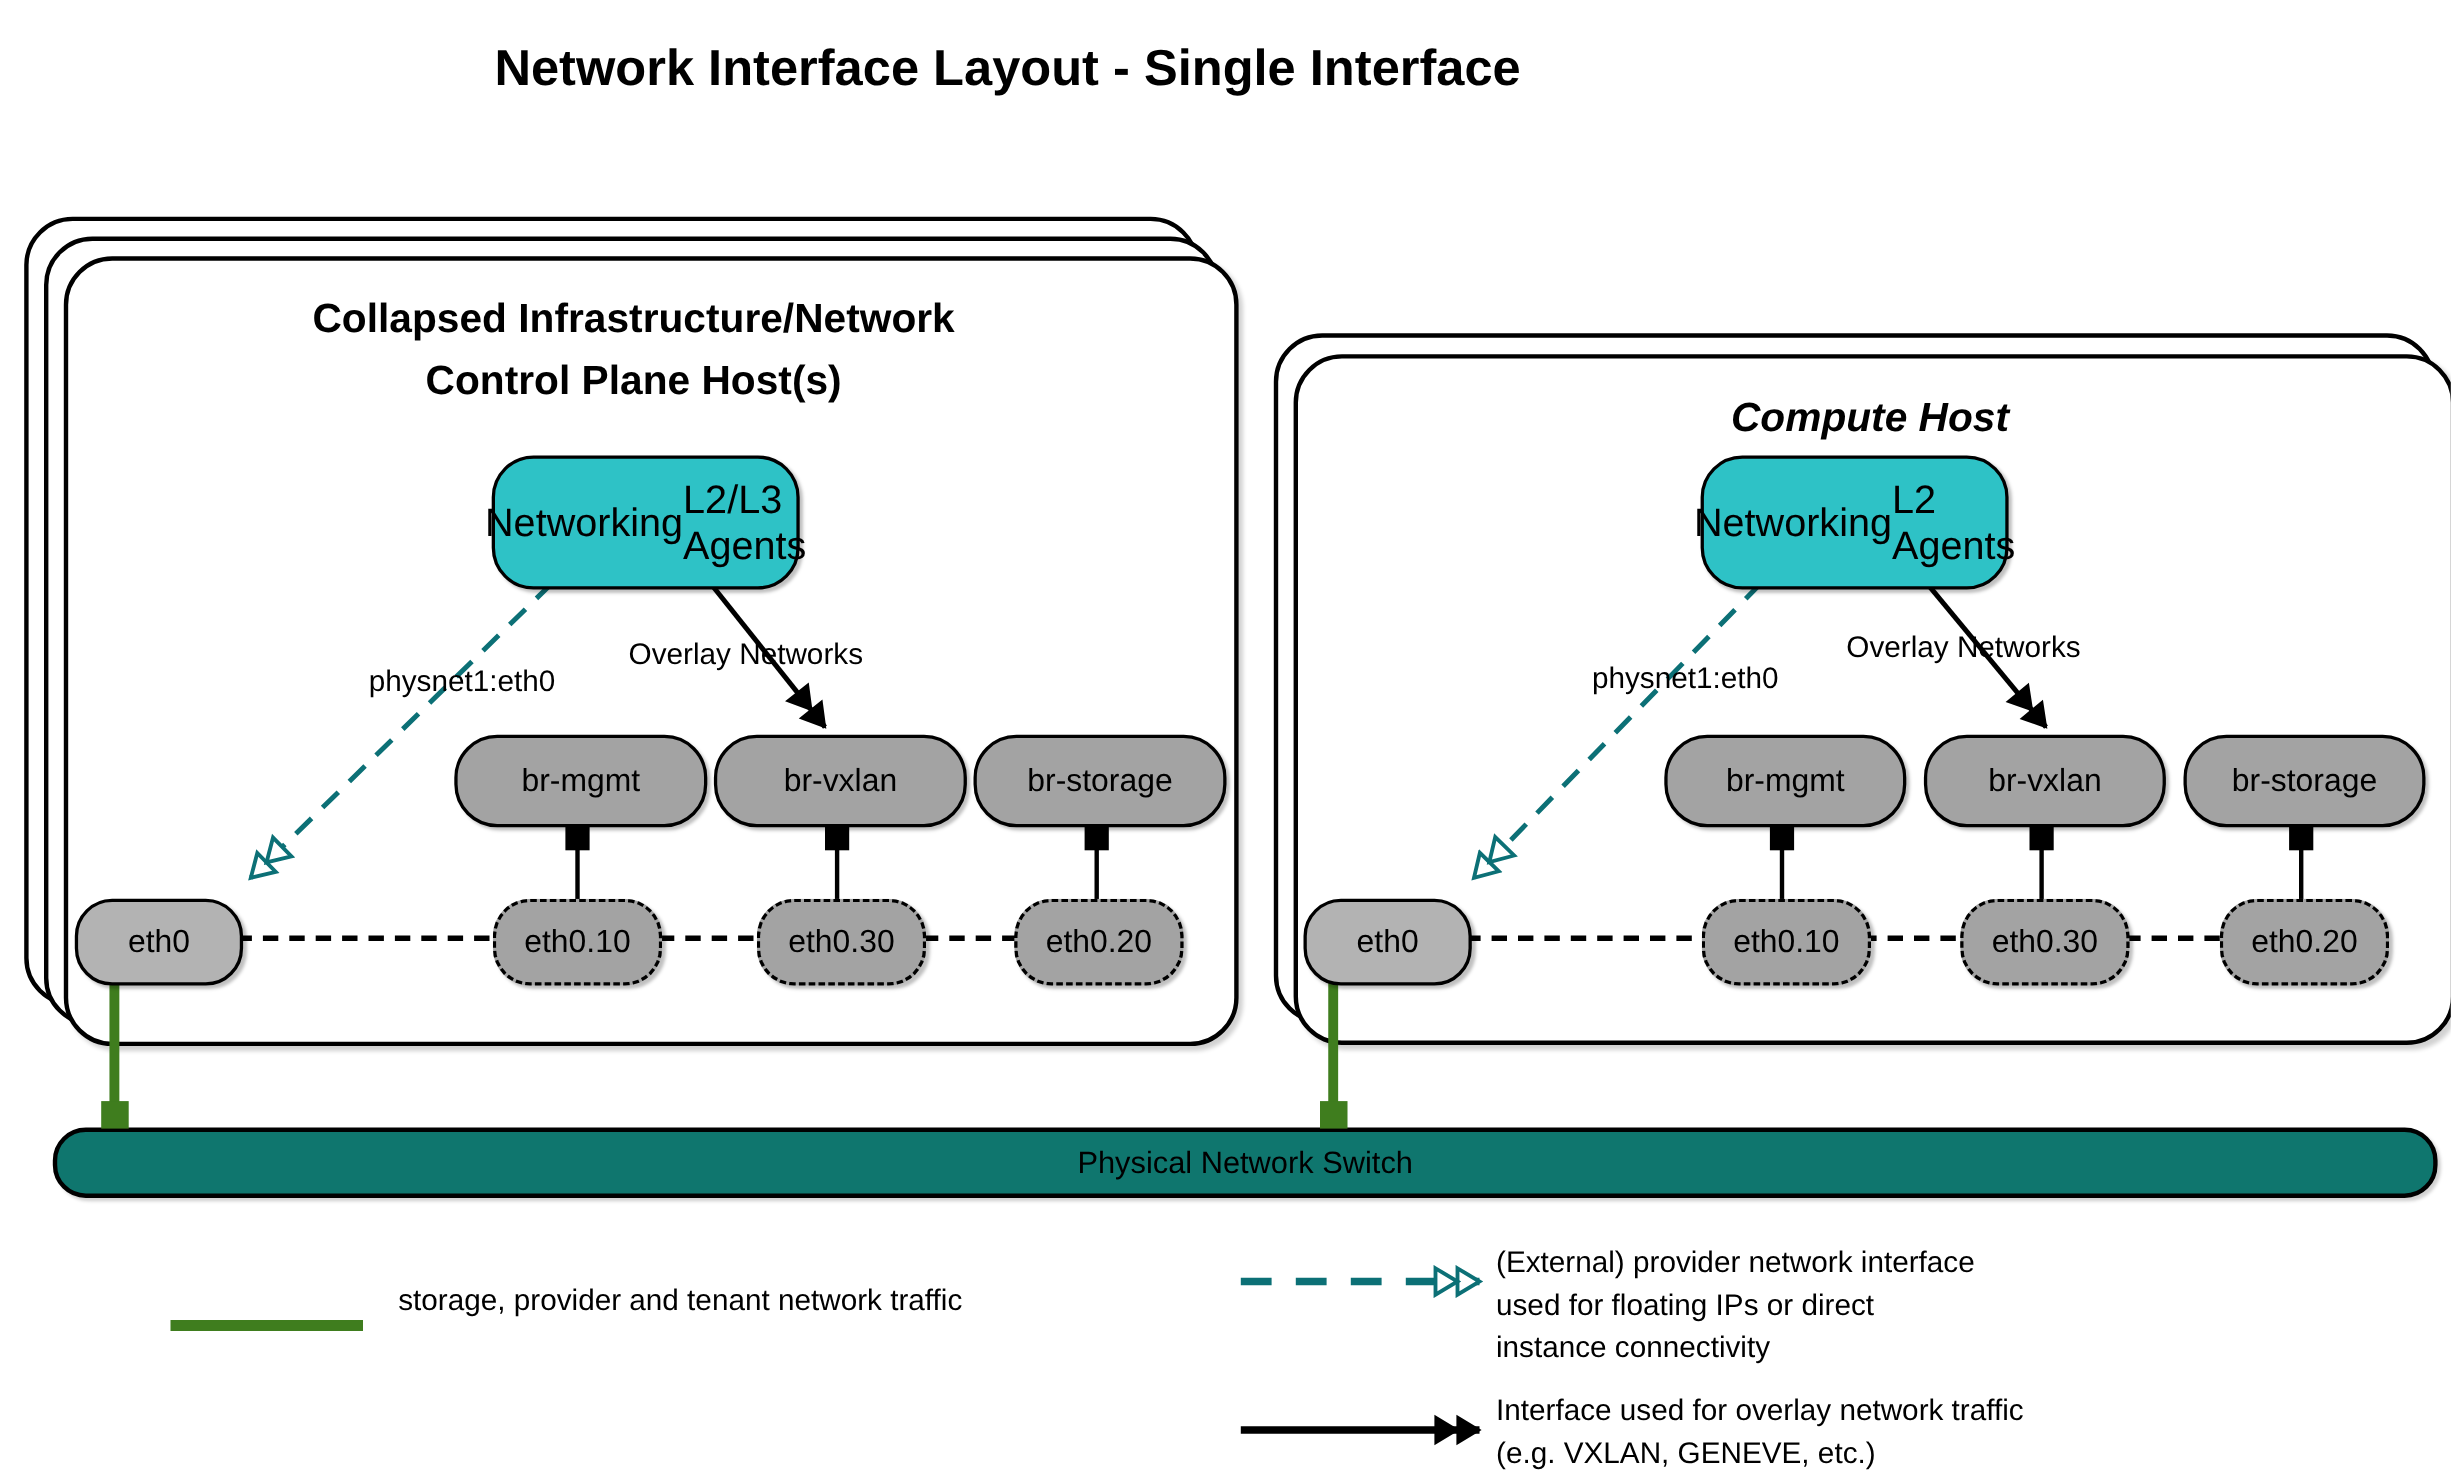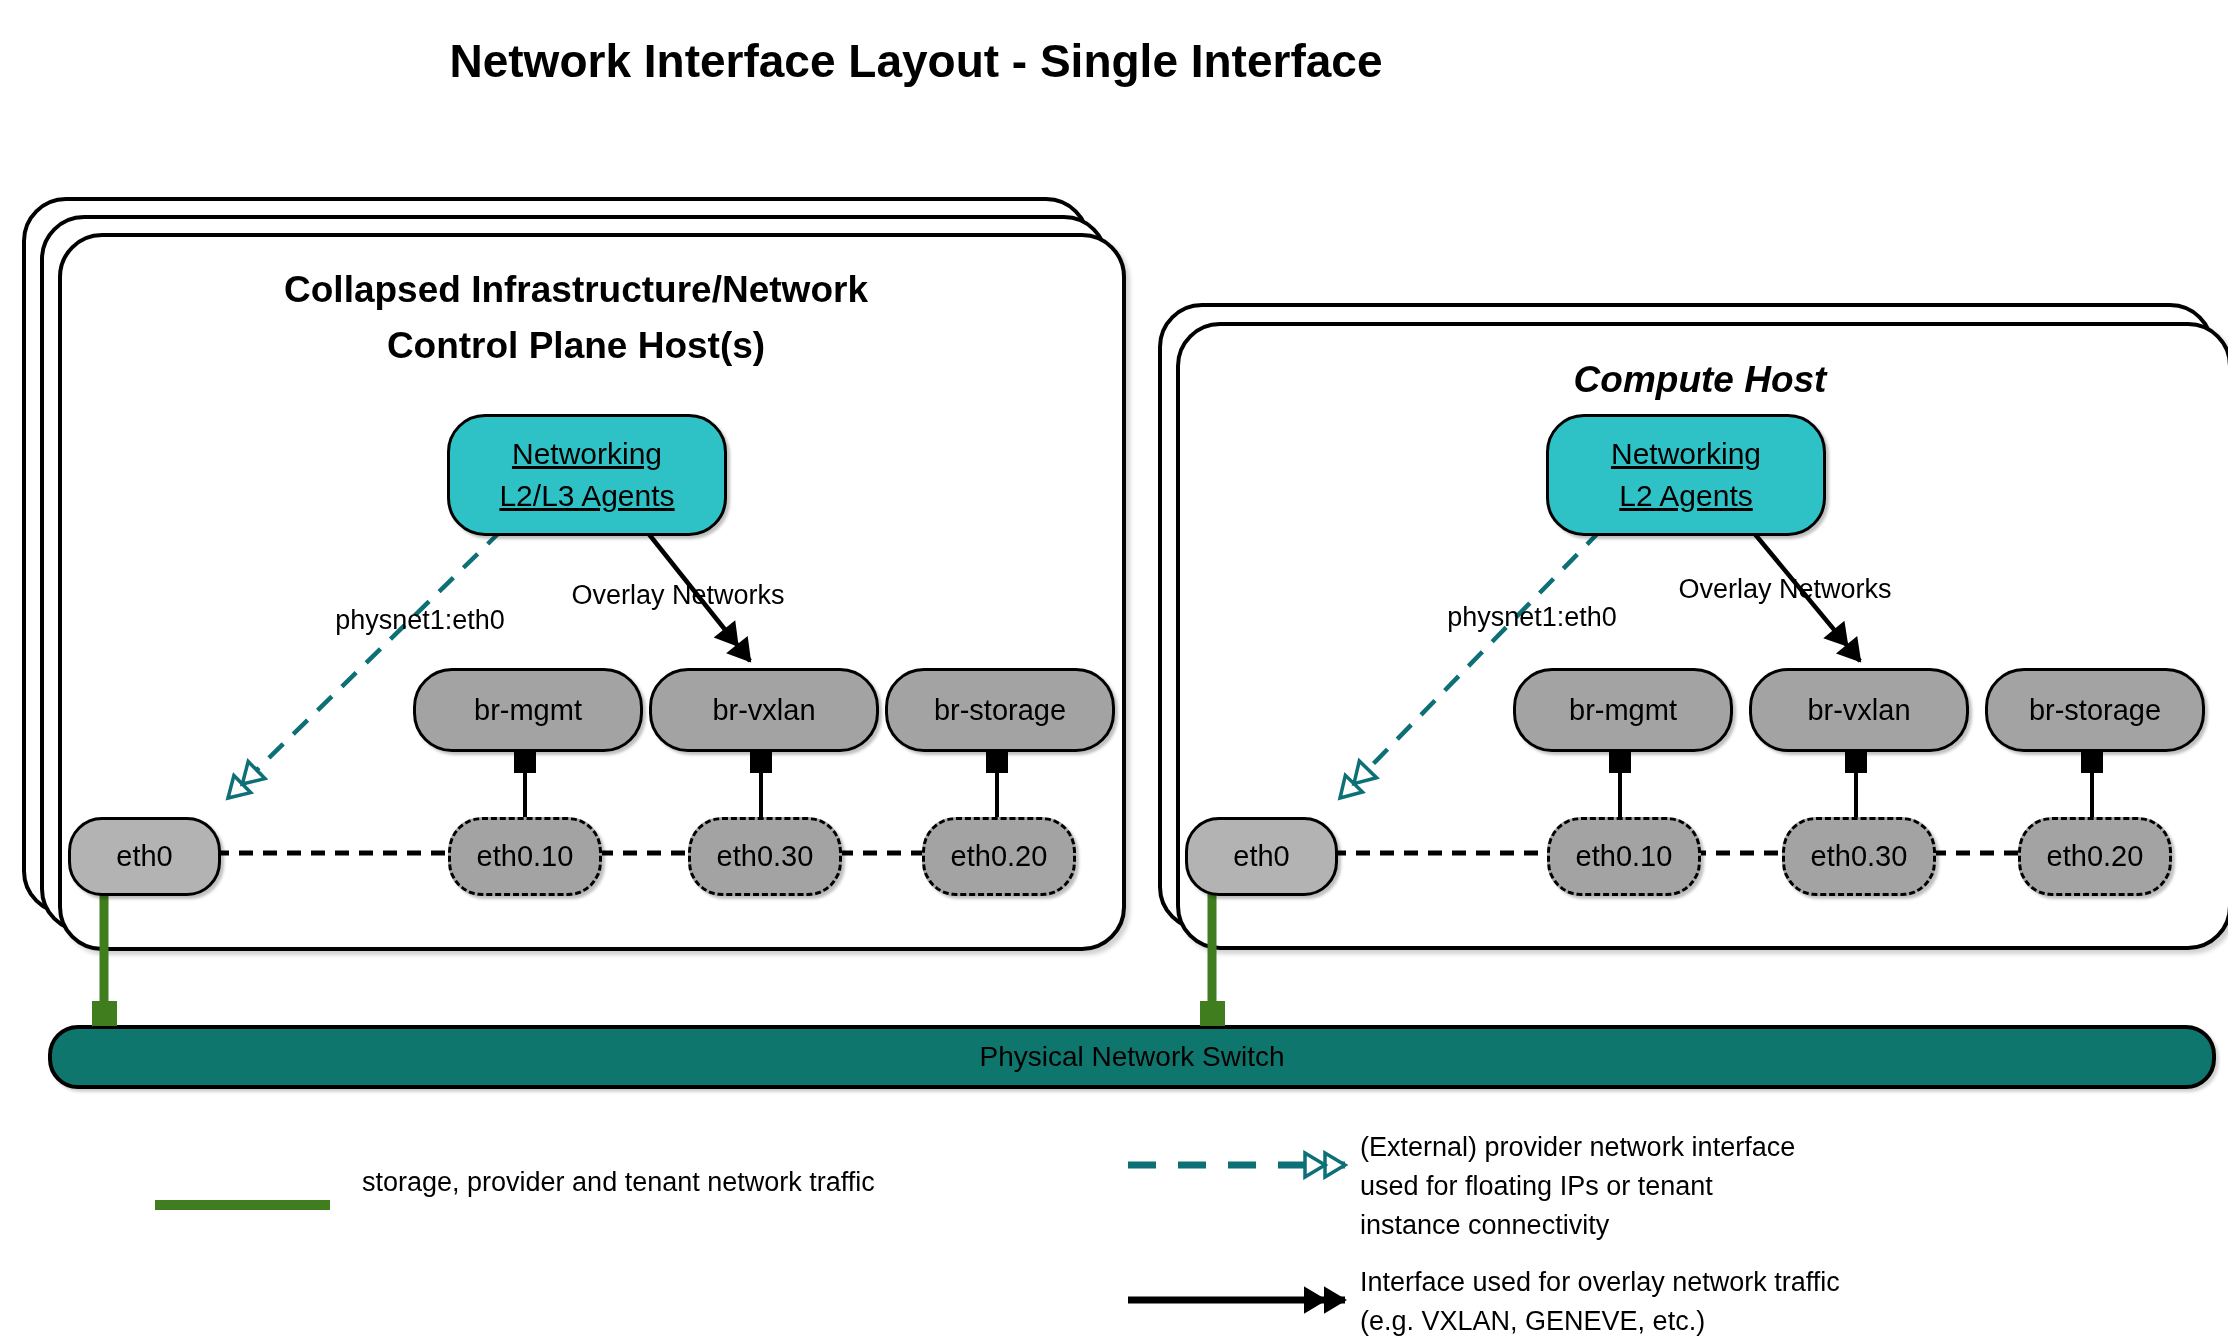--- a/index.html
+++ b/index.html
@@ -7,21 +7,21 @@
   .canvas{position:relative;width:1832px;height:1340px;background:#fff;}
   .abs{position:absolute;}
   .page-title{left:0;right:0;top:34px;text-align:center;font-size:46px;font-weight:bold;z-index:4;}
   
   .layer{position:absolute;background:#fff;border:4px solid #000;border-radius:44px;z-index:1;}
   .layer.front{box-shadow:4px 4px 4px rgba(0,0,0,0.18);}
   
   svg.wires{position:absolute;left:0;top:0;z-index:2;}
   
   .node{position:absolute;z-index:3;display:flex;align-items:center;justify-content:center;background:#a3a3a3;border:3.5px solid #000;box-shadow:3px 3px 3px rgba(0,0,0,0.25);font-size:29px;}
-  .agent{border-radius:38px;background:var(--teal-fill,#2ec2c6);flex-direction:column;line-height:42px;font-size:30px;text-decoration:underline;}
+  .agent{border-radius:38px;background:var(--teal-fill,#2ec2c6);flex-direction:row;line-height:42px;font-size:36px;}
   .bridge{border-radius:39px;}
   .eth{border-radius:34px;}
   .eth.dashed{border-style:dashed;}
   .eth.phys{background:var(--gray-fill,#b3b3b3);}
   .host-title{position:absolute;z-index:3;text-align:center;font-weight:bold;font-size:37px;line-height:56px;}
   .edge-label{position:absolute;z-index:4;transform:translate(-50%,-50%);font-size:27px;white-space:nowrap;background:transparent;}
   .switch-bar{position:absolute;left:48px;top:1025px;width:2160px;height:56px;border:4px solid #000;border-radius:30px;background:#0f766e;z-index:1;display:flex;align-items:center;justify-content:center;font-weight:normal;font-size:28px;box-shadow:3px 3px 3px rgba(0,0,0,0.18);}
   .legend-text{position:absolute;z-index:3;font-size:27px;line-height:39px;white-space:nowrap;}
 </style>
 </head>
@@ -128,21 +128,21 @@
   <div class="edge-label" style="left:420px;top:620px;">physnet1:eth0</div>
   <div class="edge-label" style="left:678px;top:595px;">Overlay Networks</div>
   <div class="edge-label" style="left:1532px;top:617px;">physnet1:eth0</div>
   <div class="edge-label" style="left:1785px;top:589px;">Overlay Networks</div>
 
   <div class="legend-text" style="left:362px;top:1163px;">
     <div>storage, provider and tenant network traffic</div>
   </div>
   <div class="legend-text" style="left:1360px;top:1128px;">
     <div>(External) provider network interface</div>
-    <div>used for floating IPs or tenant</div>
+    <div>used for floating IPs or direct</div>
     <div>instance connectivity</div>
   </div>
   <div class="legend-text" style="left:1360px;top:1263px;">
     <div>Interface used for overlay network traffic</div>
     <div>(e.g. VXLAN, GENEVE, etc.)</div>
   </div>
 
 </div>
 
 </body></html>

